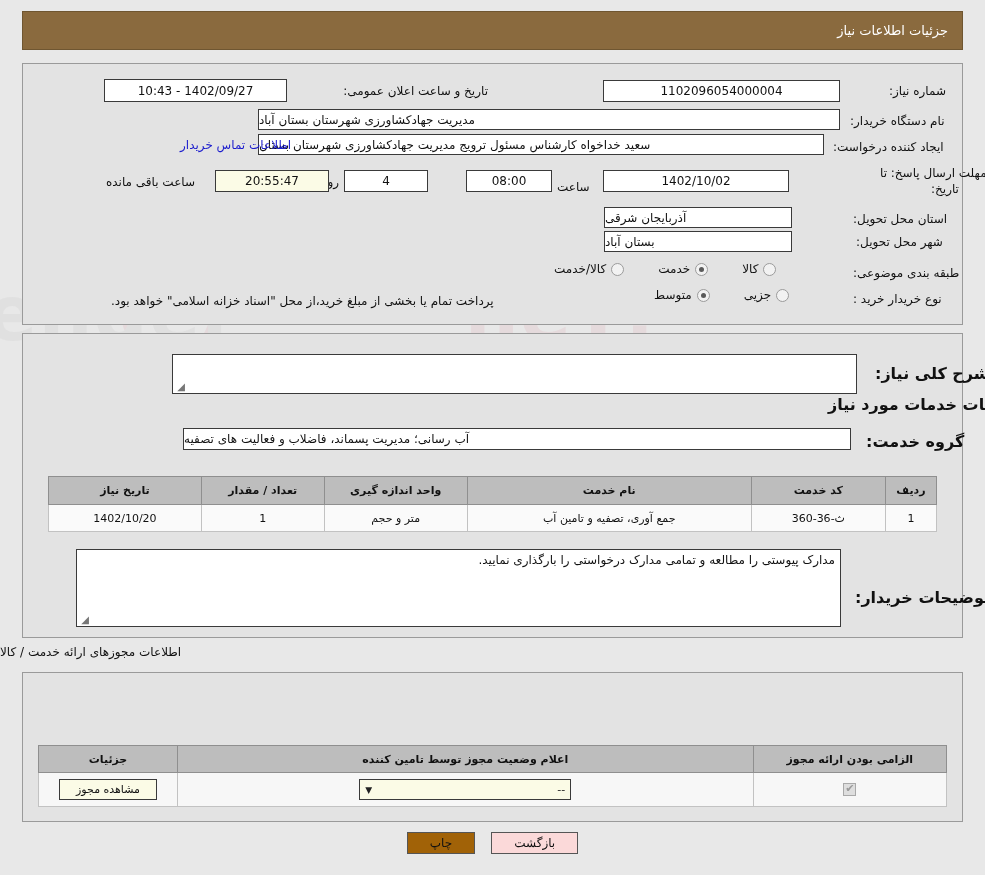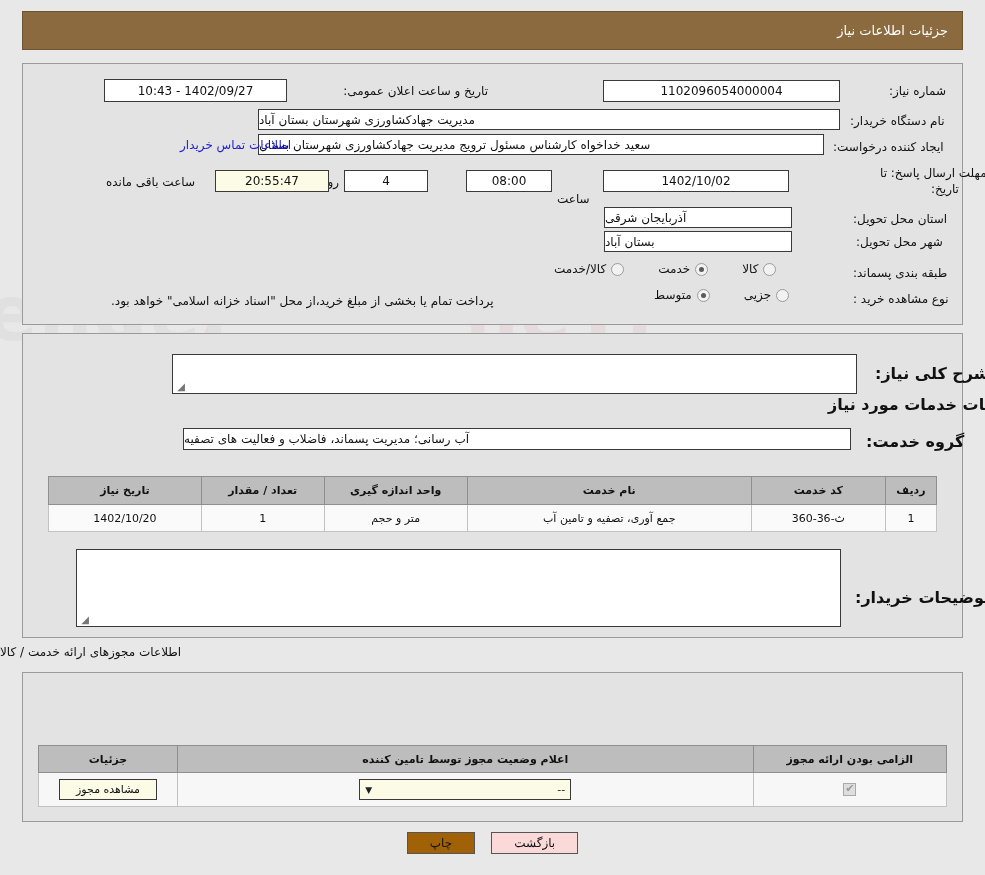--- a/index.html
+++ b/index.html
@@ -309,50 +309,50 @@
 <div class="fld right" style="left:258px; top:109px; width:582px; height:21px;">مدیریت جهادکشاورزی شهرستان بستان آباد</div>
 
 <div class="lbl" style="left:833px; top:140px;">ایجاد کننده درخواست:</div>
 <div class="fld right" style="left:258px; top:134px; width:566px; height:21px;">سعید خداخواه کارشناس مسئول ترویج مدیریت جهادکشاورزی شهرستان بستان</div>
 <div class="link" style="left:180px; top:138px;">اطلاعات تماس خریدار</div>
 
 <div class="lbl" style="left:880px; top:166px;">مهلت ارسال پاسخ: تا</div>
 <div class="lbl" style="left:931px; top:182px;">تاریخ:</div>
 
 <div class="fld center" style="left:603px; top:170px; width:186px; height:22px;">1402/10/02</div>
-<div class="lbl" style="left:557px; top:192px;">ساعت</div>
+<div class="lbl" style="left:557px; top:180px;">ساعت</div>
 <div class="fld center" style="left:466px; top:170px; width:86px; height:22px;">08:00</div>
 <div class="fld center" style="left:344px; top:170px; width:84px; height:22px;">4</div>
 <div class="lbl" style="left:312px; top:175px;">روز و</div>
 <div class="fld timer" style="left:215px; top:170px; width:114px; height:22px;">20:55:47</div>
 <div class="lbl" style="left:106px; top:175px;">ساعت باقی مانده</div>
 
 <div class="lbl" style="left:853px; top:212px;">استان محل تحویل:</div>
 <div class="fld right" style="left:604px; top:207px; width:188px; height:21px;">آذربایجان شرقی</div>
 
 <div class="lbl" style="left:856px; top:235px;">شهر محل تحویل:</div>
 <div class="fld right" style="left:604px; top:231px; width:188px; height:21px;">بستان آباد</div>
 
-<div class="lbl" style="left:853px; top:266px;">طبقه بندی پسماند:</div>
+<div class="lbl" style="left:853px; top:266px;">طبقه بندی موضوعی:</div>
 <div class="radiogroup" id="category-radios" style="left:520px; top:262px;">
     <div class="radio-item">
       <span class="radio"></span>
       <span class="radio-label">کالا</span>
     </div>
     <div class="radio-item">
       <span class="radio on"></span>
       <span class="radio-label">خدمت</span>
     </div>
     <div class="radio-item">
       <span class="radio"></span>
       <span class="radio-label">کالا/خدمت</span>
     </div>
   </div>
 
-<div class="lbl" style="left:853px; top:292px;">نوع مشاهده خرید :</div>
+<div class="lbl" style="left:853px; top:292px;">نوع خریدار خرید :</div>
 <div class="radiogroup" id="process-radios" style="left:620px; top:288px;">
     <div class="radio-item">
       <span class="radio"></span>
       <span class="radio-label">جزیی</span>
     </div>
     <div class="radio-item">
       <span class="radio on"></span>
       <span class="radio-label">متوسط</span>
     </div>
   </div>
@@ -389,20 +389,21 @@
         <td>جمع آوری، تصفیه و تامین آب</td>
         <td>متر و حجم</td>
         <td>1</td>
         <td>1402/10/20</td>
       </tr>
     </tbody>
 </table>
 
 <div class="sectiontitle" style="left:855px; top:588px;">توضیحات خریدار:</div>
 <div class="tbox" style="left:76px; top:549px; width:765px; height:78px;">
+  <span>مدارک پیوستی را مطالعه و تمامی مدارک درخواستی را بارگذاری نمایید.</span>
   <span class="grip">◢</span>
 </div>
 
 <div class="subtitle-out">اطلاعات مجوزهای ارائه خدمت / کالا</div>
 <div class="panel" id="panel-lic"></div>
 
 <table class="grid" id="lic-table">
   <thead>
       <tr id="lic-head">
         <th style="width: 188px;">الزامی بودن ارائه مجوز</th>

